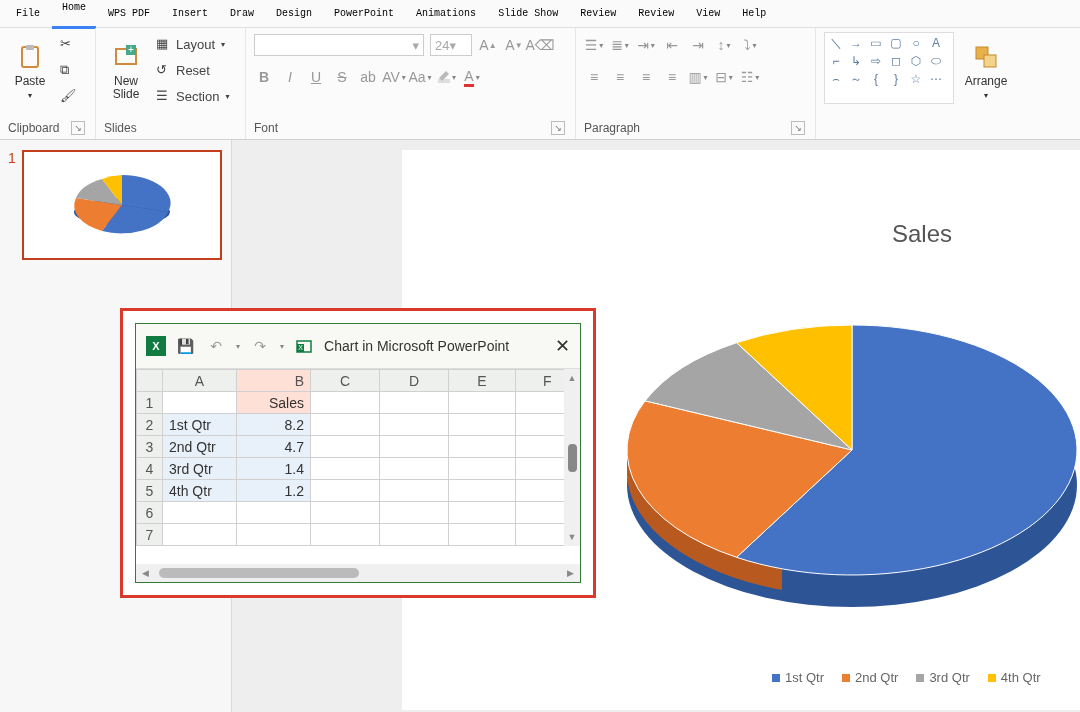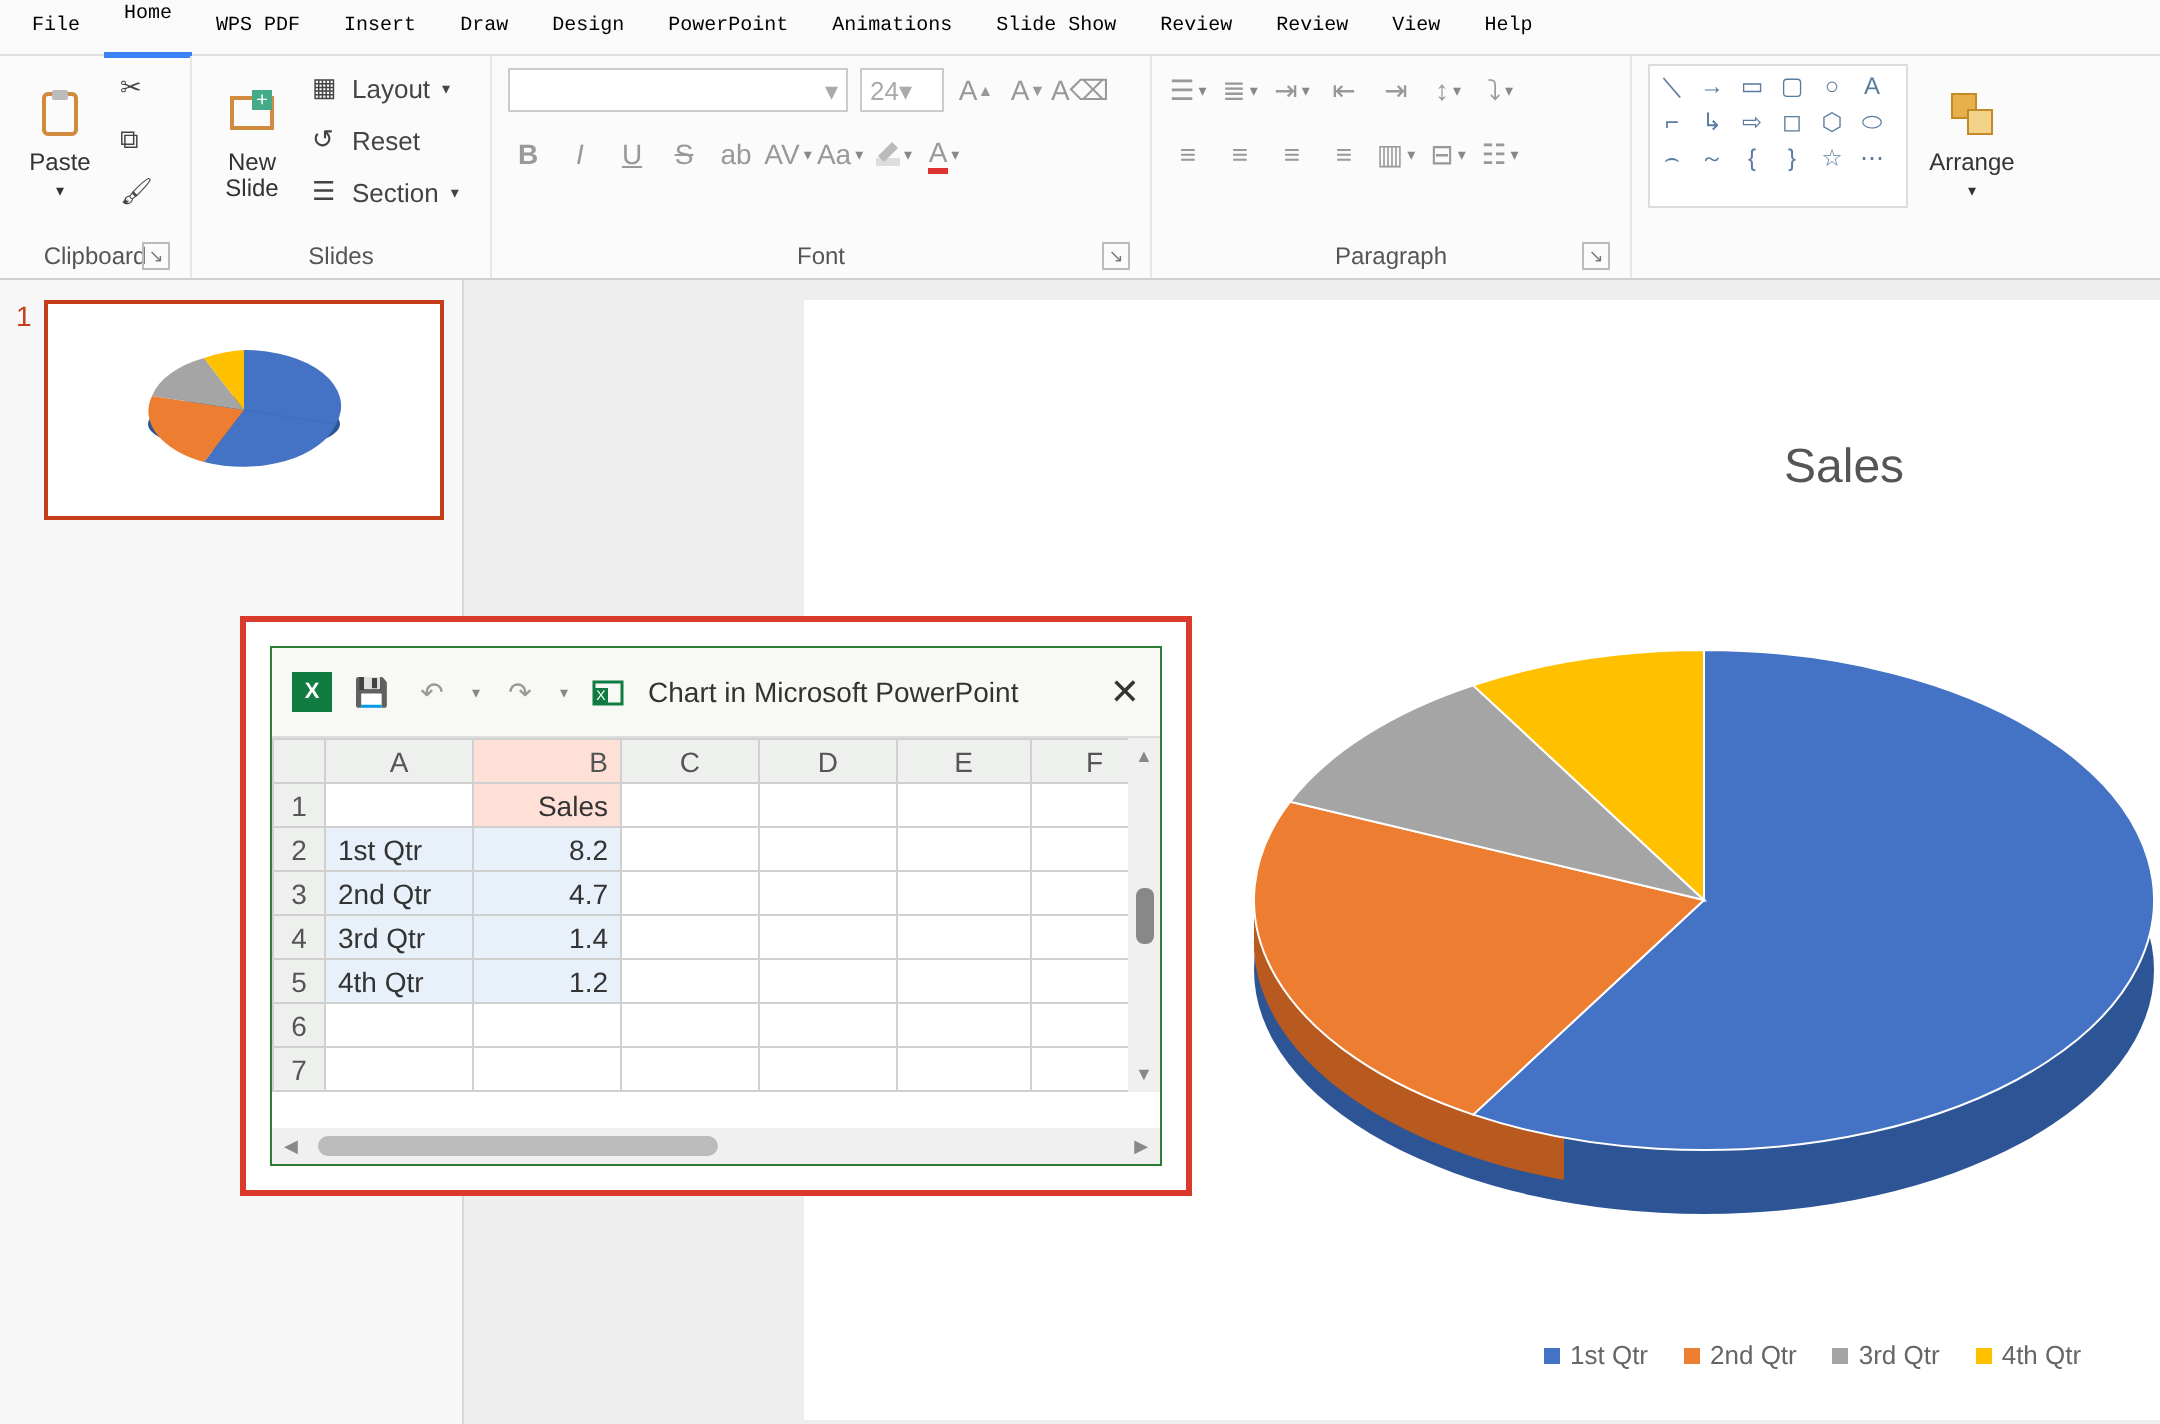--- a/index.html
+++ b/index.html
@@ -7,21 +7,21 @@
 
 
 .menubar { display: flex; align-items: center; height: 28px; padding: 0 6px; background: #fafafa; border-bottom: 1px solid #e0e0e0; gap: 2px; }
 .menubar .menu-item { padding: 4px 10px; cursor: pointer; font-size: 10px; color: #000000; font-family: Liberation Mono, monospace; }
 .menubar .menu-item.active { border-bottom: 3px solid #3b82f6; padding-bottom: 13px; font-weight: 400; }
 
 
 .ribbon { display: flex; height: 112px; background: #fbfbfb; border-bottom: 1px solid #d0d0d0; }
 .ribbon-group { display: flex; flex-direction: column; border-right: 1px solid #e6e6e6; position: relative; padding: 4px 8px 2px; }
 .ribbon-group .group-body { flex: 1; display: flex; align-items: flex-start; gap: 4px; }
-.ribbon-group .group-label { text-align: center; font-size: 12px; color: #555; padding: 2px 0; position: relative; }
+.ribbon-group .group-label { text-align: left; font-size: 12px; color: #555; padding: 2px 0; position: relative; }
 .ribbon-group .dlg-launcher { position: absolute; right: 2px; bottom: 2px; width: 14px; height: 14px; border: 1px solid #bbb; font-size: 9px; display: flex; align-items: center; justify-content: center; color: #777; }
 
 .big-btn { display: flex; flex-direction: column; align-items: center; justify-content: center; width: 44px; height: 80px; cursor: pointer; }
 .big-btn .icon { width: 28px; height: 28px; margin-bottom: 4px; }
 .big-btn .lbl { font-size: 12px; text-align: center; line-height: 1.1; }
 .small-stack { display: flex; flex-direction: column; gap: 2px; }
 .small-btn { display: flex; align-items: center; gap: 4px; height: 24px; padding: 0 4px; cursor: pointer; font-size: 13px; color: #444; }
 .small-btn .icon { width: 16px; height: 16px; }
 .icon-row { display: flex; gap: 6px; align-items: center; height: 26px; }
 .icon-btn { width: 20px; height: 20px; display: flex; align-items: center; justify-content: center; color: #999; cursor: pointer; font-size: 14px; }

